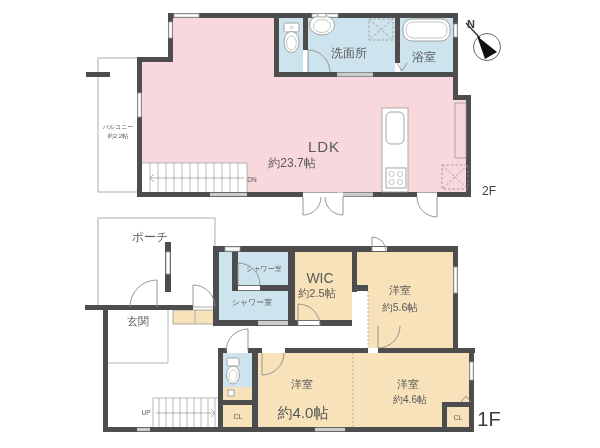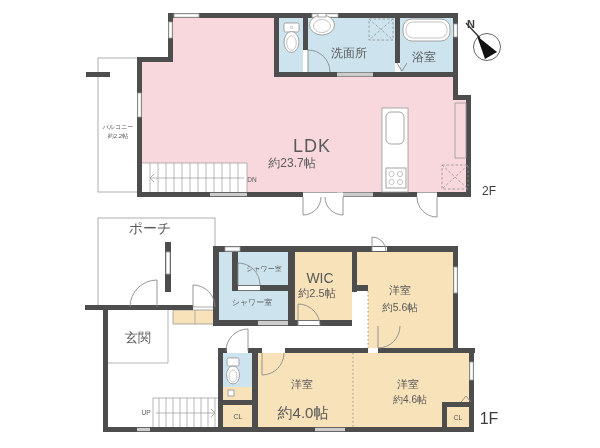--- a/index.html
+++ b/index.html
@@ -259,39 +259,39 @@
 
       <g>
         <rect x="227" y="358" width="12" height="8" rx="1.5" class="fix"></rect>
         <ellipse cx="233" cy="375" rx="6.5" ry="9" class="fix"></ellipse>
         <ellipse cx="233" cy="376" rx="4" ry="6" class="fix2"></ellipse>
         <rect x="228" y="390" width="6" height="6" class="fix"></rect>
       </g>
     </g>
   </svg>
 
-  <div class="lbl" style="left:312px;top:146px;font-size:18px;letter-spacing:1px">LDK</div>
+  <div class="lbl" style="left:324px;top:146px;font-size:15px;letter-spacing:1px">LDK</div>
   <div class="lbl" style="left:292px;top:163px;font-size:12px">約23.7帖</div>
   <div class="lbl" style="left:349px;top:53px;font-size:12px">洗面所</div>
   <div class="lbl" style="left:424px;top:57px;font-size:12px">浴室</div>
   <div class="lbl" style="left:118px;top:127px;font-size:6px">バルコニー</div>
   <div class="lbl" style="left:118px;top:136px;font-size:6px">約2.2帖</div>
   <div class="lbl" style="left:252px;top:180px;font-size:6.5px">DN</div>
   <div class="lbl big" style="left:489px;top:191px;font-size:12px">2F</div>
   <div class="lbl big" style="left:471px;top:24px;font-size:11px;font-weight:bold">N</div>
 
-  <div class="lbl" style="left:150px;top:228px;font-size:14px">ポーチ</div>
-  <div class="lbl" style="left:138px;top:337px;font-size:13px">玄関</div>
+  <div class="lbl" style="left:150px;top:237px;font-size:12px">ポーチ</div>
+  <div class="lbl" style="left:138px;top:321px;font-size:11px">玄関</div>
   <div class="lbl" style="left:264px;top:268px;font-size:7px">シャワー室</div>
   <div class="lbl" style="left:252px;top:303px;font-size:8px">シャワー室</div>
   <div class="lbl" style="left:320px;top:278px;font-size:14px">WIC</div>
   <div class="lbl" style="left:317px;top:293px;font-size:11px">約2.5帖</div>
   <div class="lbl" style="left:400px;top:290px;font-size:11px">洋室</div>
   <div class="lbl" style="left:400px;top:307px;font-size:10.5px">約5.6帖</div>
   <div class="lbl" style="left:302px;top:384px;font-size:11px">洋室</div>
   <div class="lbl" style="left:303px;top:412px;font-size:15px">約4.0帖</div>
   <div class="lbl" style="left:408px;top:384px;font-size:11px">洋室</div>
   <div class="lbl" style="left:410px;top:400px;font-size:10px">約4.6帖</div>
   <div class="lbl" style="left:238px;top:416px;font-size:7px">CL</div>
   <div class="lbl" style="left:458px;top:417px;font-size:7px">CL</div>
   <div class="lbl" style="left:146px;top:413px;font-size:6.5px">UP</div>
-  <div class="lbl big" style="left:489px;top:419px;font-size:16px">1F</div>
+  <div class="lbl big" style="left:489px;top:419px;font-size:20px">1F</div>
 </div>
 
 </body></html>

